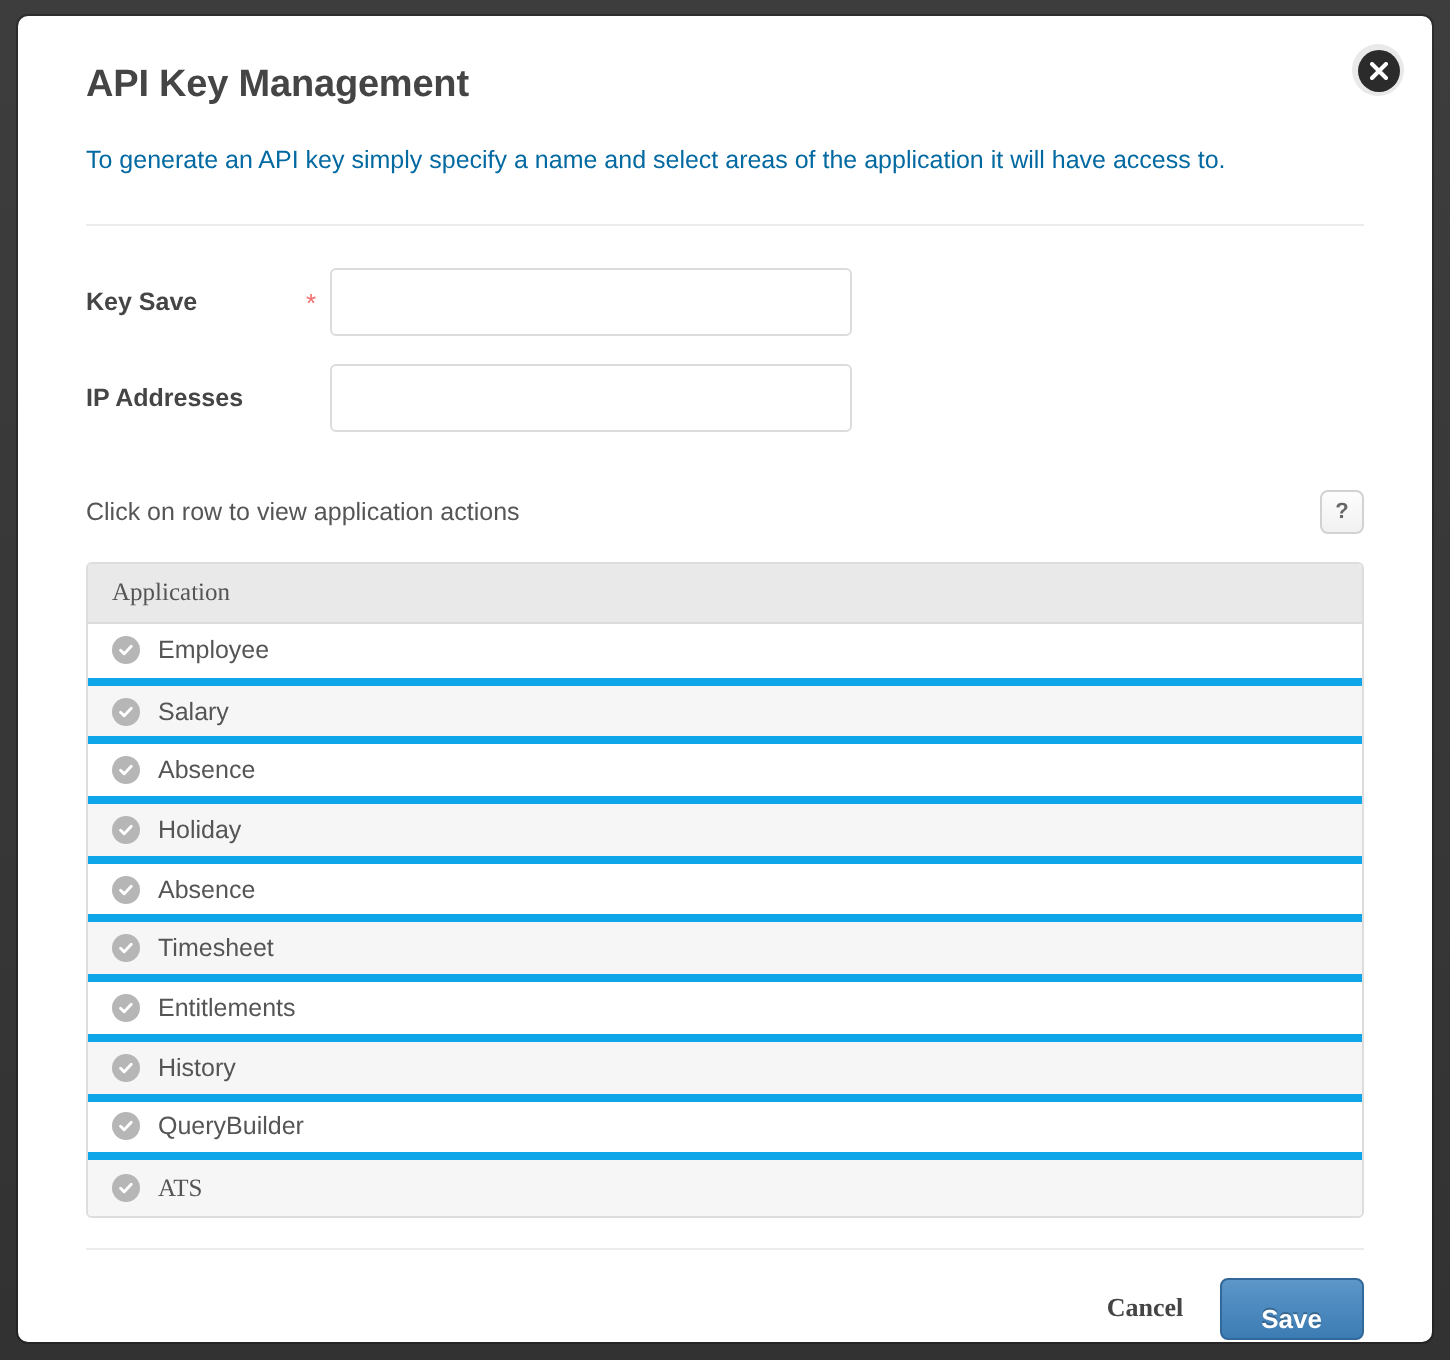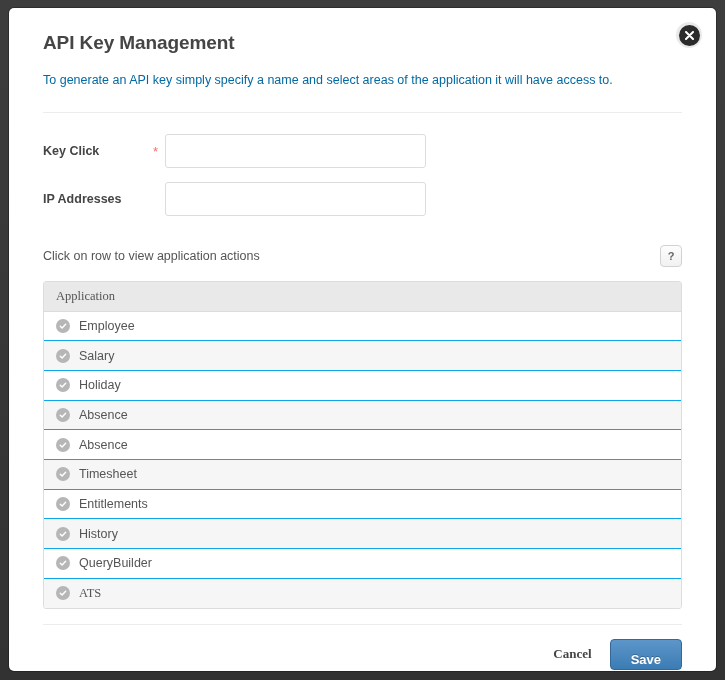--- a/index.html
+++ b/index.html
@@ -157,21 +157,21 @@
     padding: 7px 10px 7px 12px;
     border-bottom: 1px solid #dcdcdc;
     height: 29px;
     font-family: Liberation Serif, serif;
   }
   .tbl td {
     padding: 0 10px 0 12px;
     height: 29.7px;
     font-size: 12.5px;
     color: #555;
-    border-bottom: 1px solid #0ea5e9;
+    border-bottom: 4px solid #0ea5e9;
     cursor: pointer;
   }
   .tbl tbody tr:nth-child(even) td { background: #f6f6f6; }
   .tbl tbody tr:nth-child(odd)  td { background: #ffffff; }
   .tbl tbody tr:last-child td { border-bottom: none; font-family: Liberation Serif, serif; }
   .cell {
     display: flex;
     align-items: center;
     gap: 9px;
   }
@@ -240,21 +240,21 @@
       <div class="hdr">
         <h1 class="title">API Key Management</h1>
         <p class="subtitle">To generate an API key simply specify a name and select areas of the application it will have access to.</p>
       </div>
 
       <div class="rule"></div>
 
       <div class="form">
 
         <div class="form-row">
-          <span class="form-label">Key Click</span>
+          <span class="form-label">Key Save</span>
           <span class="req-star">*</span>
           <input class="form-input" type="text" value="" style="">
         </div>
 
         <div class="form-row">
           <span class="form-label">IP Addresses</span>
           <span class="spacer-star"></span>
           <input class="form-input" type="text" value="" style="">
         </div>
 
@@ -300,33 +300,33 @@
                 </td>
               </tr>
             <tr>
                 <td>
                   <span class="cell">
                     <span class="chk">
                       <svg width="8" height="8" viewBox="0 0 10 10" aria-hidden="true">
                         <path d="M1.6 5.2 L3.9 7.4 L8.3 2.7" stroke="#ffffff" stroke-width="1.8" fill="none" stroke-linecap="round" stroke-linejoin="round"></path>
                       </svg>
                     </span>
+                    <span>Absence</span>
+                  </span>
+                </td>
+              </tr>
+            <tr>
+                <td>
+                  <span class="cell">
+                    <span class="chk">
+                      <svg width="8" height="8" viewBox="0 0 10 10" aria-hidden="true">
+                        <path d="M1.6 5.2 L3.9 7.4 L8.3 2.7" stroke="#ffffff" stroke-width="1.8" fill="none" stroke-linecap="round" stroke-linejoin="round"></path>
+                      </svg>
+                    </span>
                     <span>Holiday</span>
-                  </span>
-                </td>
-              </tr>
-            <tr>
-                <td>
-                  <span class="cell">
-                    <span class="chk">
-                      <svg width="8" height="8" viewBox="0 0 10 10" aria-hidden="true">
-                        <path d="M1.6 5.2 L3.9 7.4 L8.3 2.7" stroke="#ffffff" stroke-width="1.8" fill="none" stroke-linecap="round" stroke-linejoin="round"></path>
-                      </svg>
-                    </span>
-                    <span>Absence</span>
                   </span>
                 </td>
               </tr>
             <tr>
                 <td>
                   <span class="cell">
                     <span class="chk">
                       <svg width="8" height="8" viewBox="0 0 10 10" aria-hidden="true">
                         <path d="M1.6 5.2 L3.9 7.4 L8.3 2.7" stroke="#ffffff" stroke-width="1.8" fill="none" stroke-linecap="round" stroke-linejoin="round"></path>
                       </svg>

